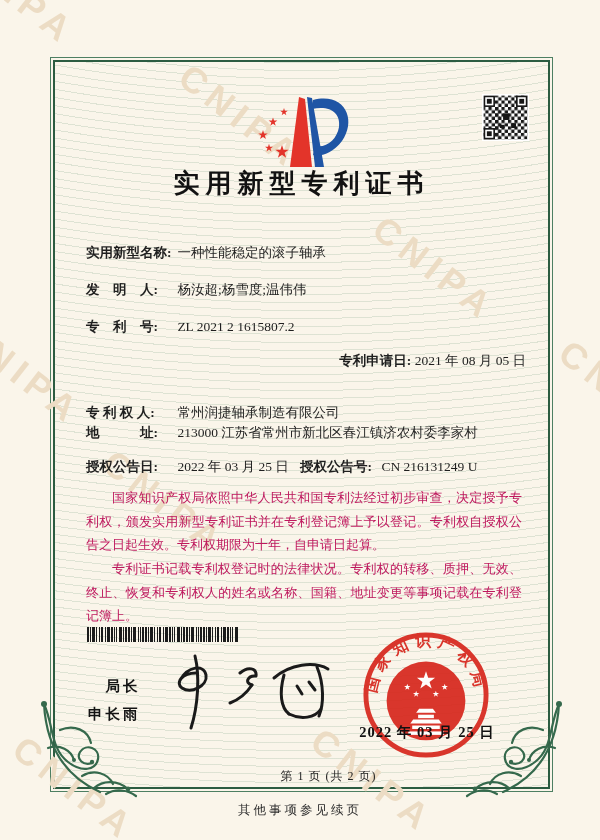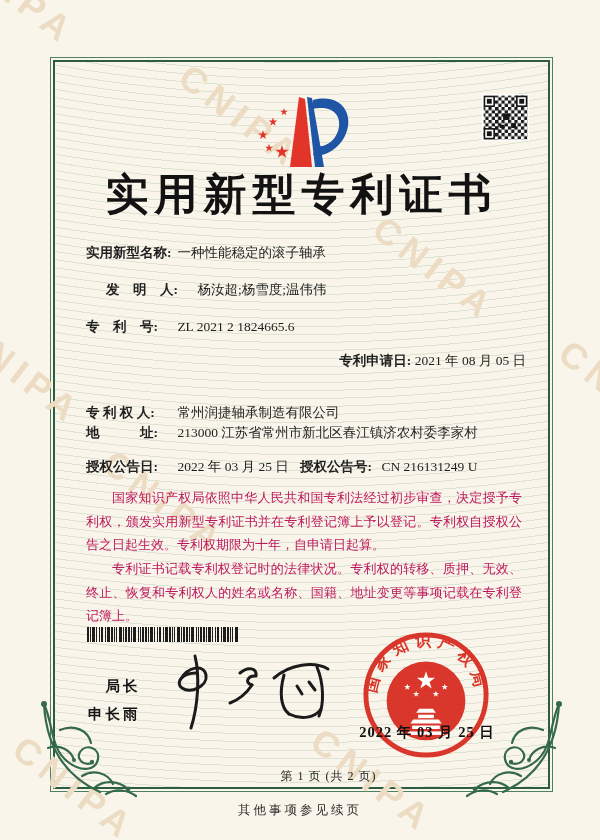--- a/index.html
+++ b/index.html
@@ -22,21 +22,21 @@
 
   .orn { position:absolute; z-index:2; }
   .orn-right { transform:scaleX(-1); }
 
   
   .cert-no { position:absolute; left:78px; top:95px; font-size:13px; letter-spacing:3px;
         color:#2a2a2a; z-index:3; font-weight:600; }
   .logo { position:absolute; left:253px; top:84px; z-index:3; }
   .qr { position:absolute; left:482px; top:94px; z-index:3; }
   .title { position:absolute; left:50px; top:166px; width:503px; text-align:center;
-        font-size:43px; font-weight:700; letter-spacing:6px; color:#121212; z-index:3; }
+        font-size:26px; font-weight:700; letter-spacing:6px; color:#121212; z-index:3; }
 
   .field-row { position:absolute; left:86px; width:440px; font-size:13.5px; color:#1f1f1f;
         z-index:3; white-space:nowrap; }
   .field-label { display:inline-block; min-width:88px; font-weight:700; }
   .field-value { font-weight:500; }
   .field-secondary { position:absolute; left:214px; top:0; white-space:nowrap; }
 
   .body-text { position:absolute; left:86px; top:486px; width:436px; font-size:13px;
         line-height:1.82; color:#be185d; text-align:justify; z-index:3; }
   .body-text p { text-indent:2em; }
@@ -159,27 +159,27 @@
         <rect x="11" y="19" width="3" height="2"></rect>
     </g>
   </svg>
 
   <div class="title">实用新型专利证书</div>
 
   <div class="field-row" style="top:244px;">
     <span class="field-label">实用新型名称:</span>
     <span class="field-value">一种性能稳定的滚子轴承</span>
   </div>
-  <div class="field-row" style="top:281px;margin-left:20px;">
+  <div class="field-row" style="top:281px;">
     <span class="field-label">发　明　人:</span>
     <span class="field-value">杨汝超;杨雪度;温伟伟</span>
   </div>
   <div class="field-row" style="top:318px;">
     <span class="field-label">专　利　号:</span>
-    <span class="field-value">ZL 2021 2 1824665.6</span>
+    <span class="field-value">ZL 2021 2 1615807.2</span>
   </div>
   <div class="field-row" style="top:352px;text-align:right;">
     <span class="field-label">专利申请日:</span>
     <span class="field-value">2021 年 08 月 05 日</span>
   </div>
   <div class="field-row" style="top:404px;">
     <span class="field-label">专 利 权 人:</span>
     <span class="field-value">常州润捷轴承制造有限公司</span>
   </div>
   <div class="field-row" style="top:424px;">

